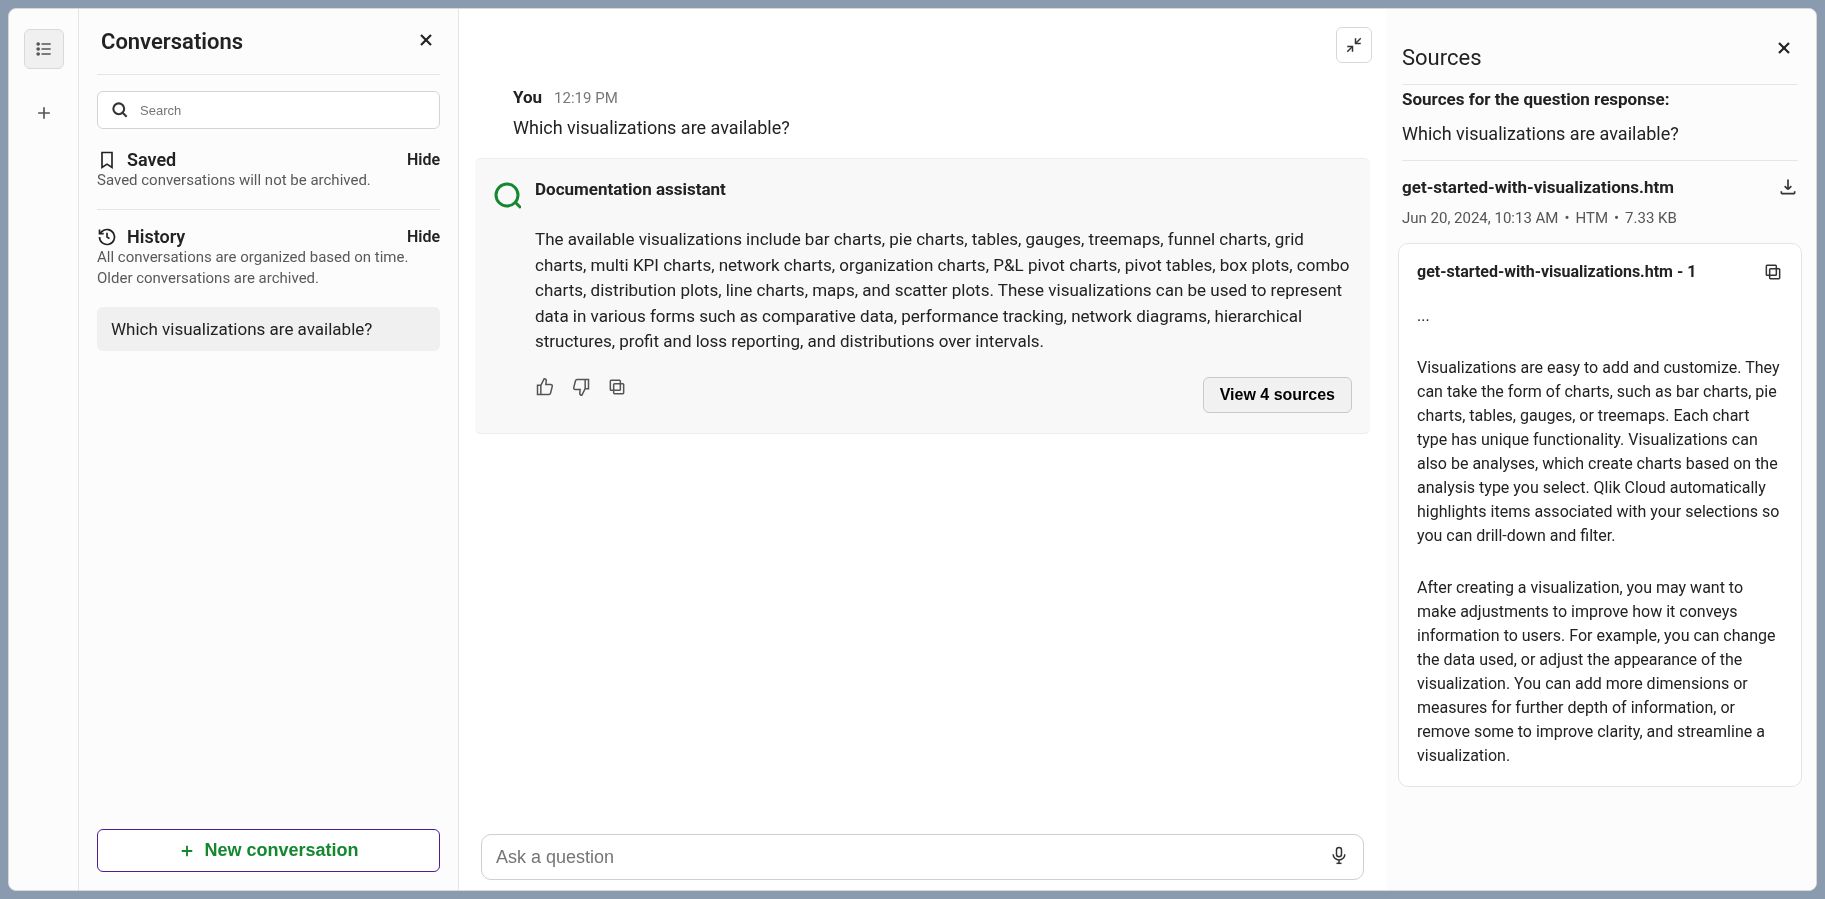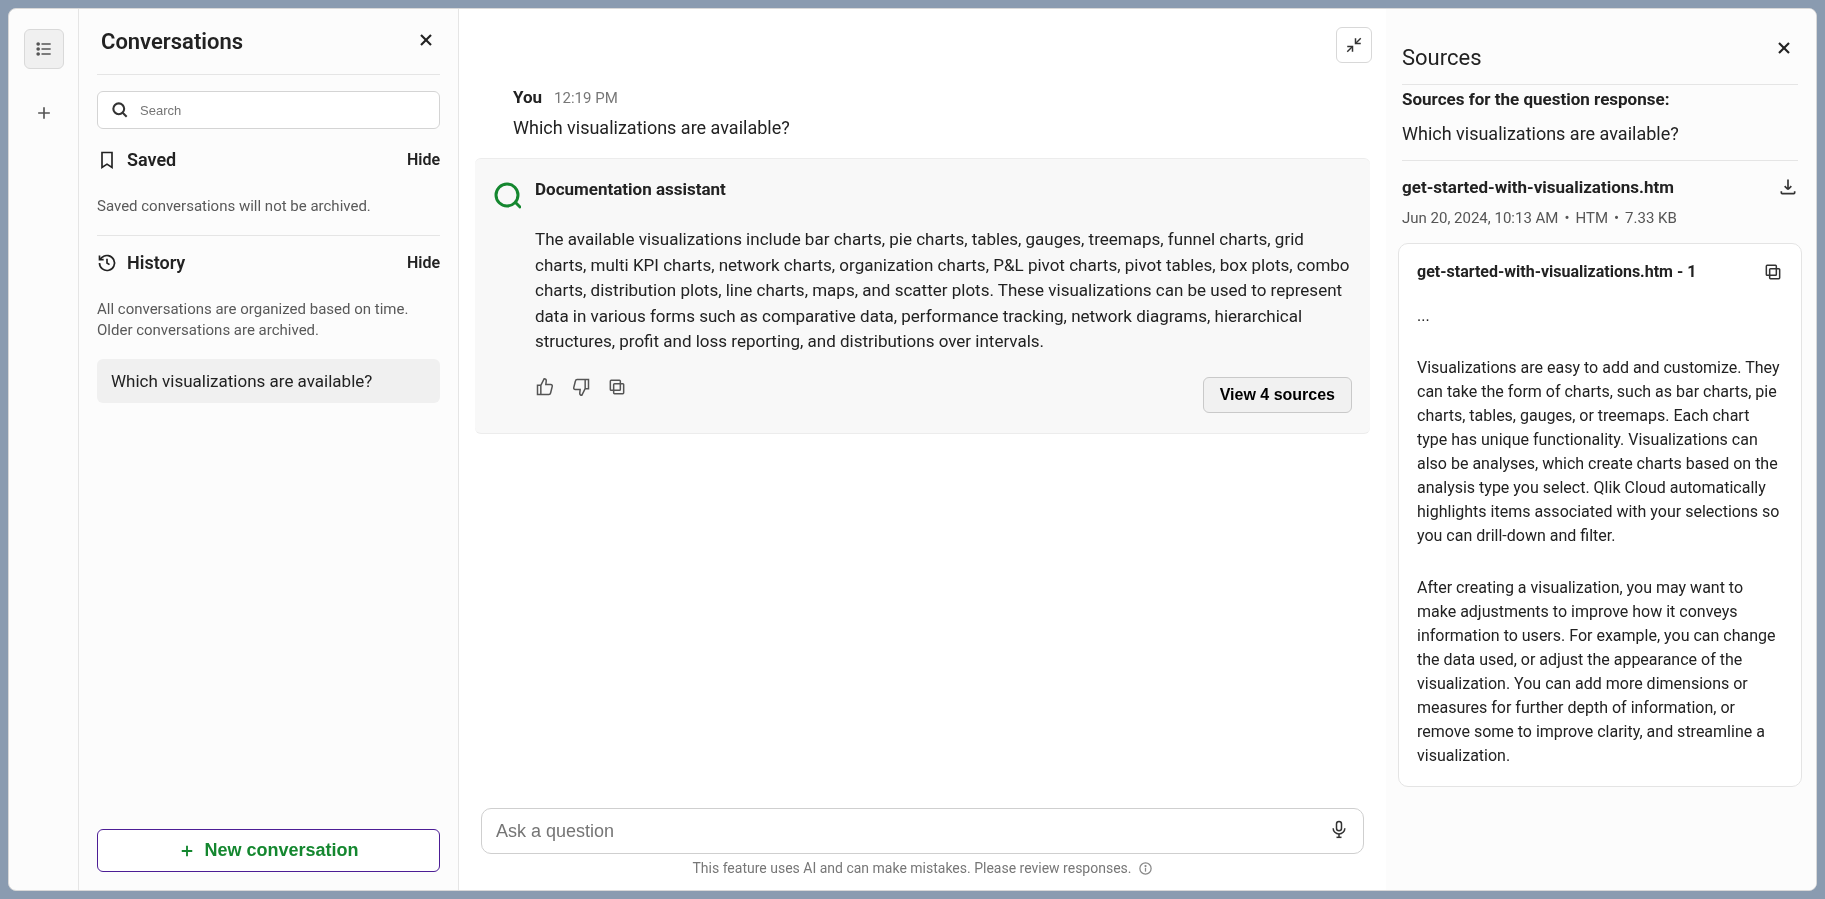--- a/index.html
+++ b/index.html
@@ -61,21 +61,21 @@
   }
   .search-box input {
     border: none; outline: none; font-size: 13px; flex: 1;
     background: transparent; color: #333;
   }
 
   .section-head { display: flex; justify-content: space-between; align-items: center; margin-top: 20px; }
   .section-head .left { display: flex; align-items: flex-end; gap: 10px; }
   .section-head .left span { font-size: 18px; font-weight: 600; }
   .section-head .hide { font-weight: 600; font-size: 16px; cursor: pointer; }
-  .section-desc { color: #595959; font-size: 15px; margin-top: 26px; line-height: 1.4; }
+  .section-desc { color: #595959; font-size: 15px; margin-top: 0; line-height: 1.4; }
 
   .history-item {
     background: #f0f0f0; border-radius: 6px;
     padding: 12px 14px; margin-top: 18px; font-size: 17px;
     cursor: pointer;
   }
 
   .new-conv-btn {
     margin: 14px 18px 18px;
     border: 1px solid #4c1d95; color: #14872f;
@@ -332,28 +332,20 @@
         <input type="text" placeholder="Ask a question" style="">
         <div class="icon-btn">
           <svg width="22" height="22" viewBox="0 0 24 24" fill="none" stroke="#333" stroke-width="1.8">
             <rect x="9" y="3" width="6" height="11" rx="3"></rect>
             <path d="M5 11a7 7 0 0 0 14 0"></path>
               <line x1="12" y1="18" x2="12" y2="22"></line>
               <line x1="9" y1="22" x2="15" y2="22"></line>
           </svg>
         </div>
       </div>
-      <div class="disclaimer">
-        <span>This feature uses AI and can make mistakes. Please review responses.</span>
-        <svg width="15" height="15" viewBox="0 0 24 24" fill="none" stroke="#888" stroke-width="2">
-          <circle cx="12" cy="12" r="9"></circle>
-            <line x1="12" y1="11" x2="12" y2="17"></line>
-            <circle cx="12" cy="8" r="0.8" fill="#888"></circle>
-        </svg>
-      </div>
     </div>
   </div>
 
   <div class="panel-right">
     <div class="sources-head">
       <h2>Sources</h2>
       <div class="icon-btn">
         <svg class="close-x" viewBox="0 0 24 24" fill="none" stroke="#222" stroke-width="2.5">
           <line x1="6" y1="6" x2="18" y2="18"></line>
             <line x1="18" y1="6" x2="6" y2="18"></line>

